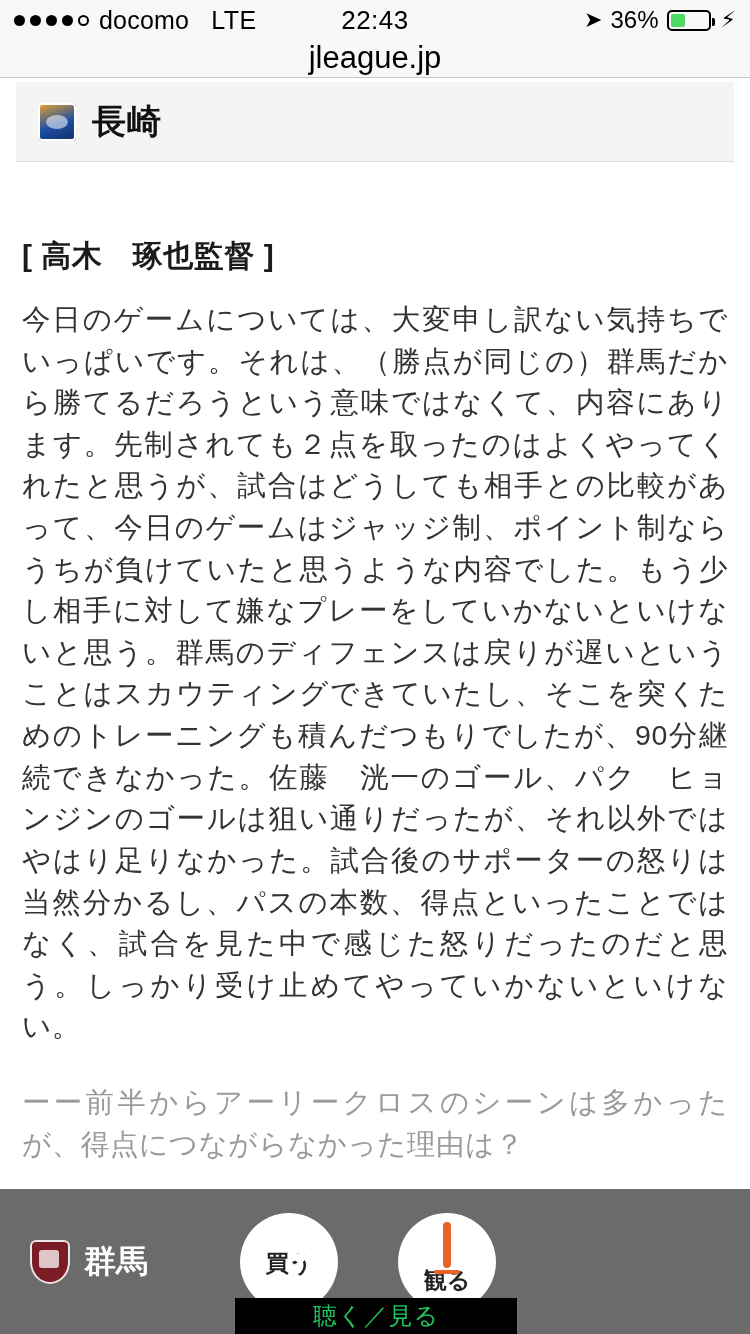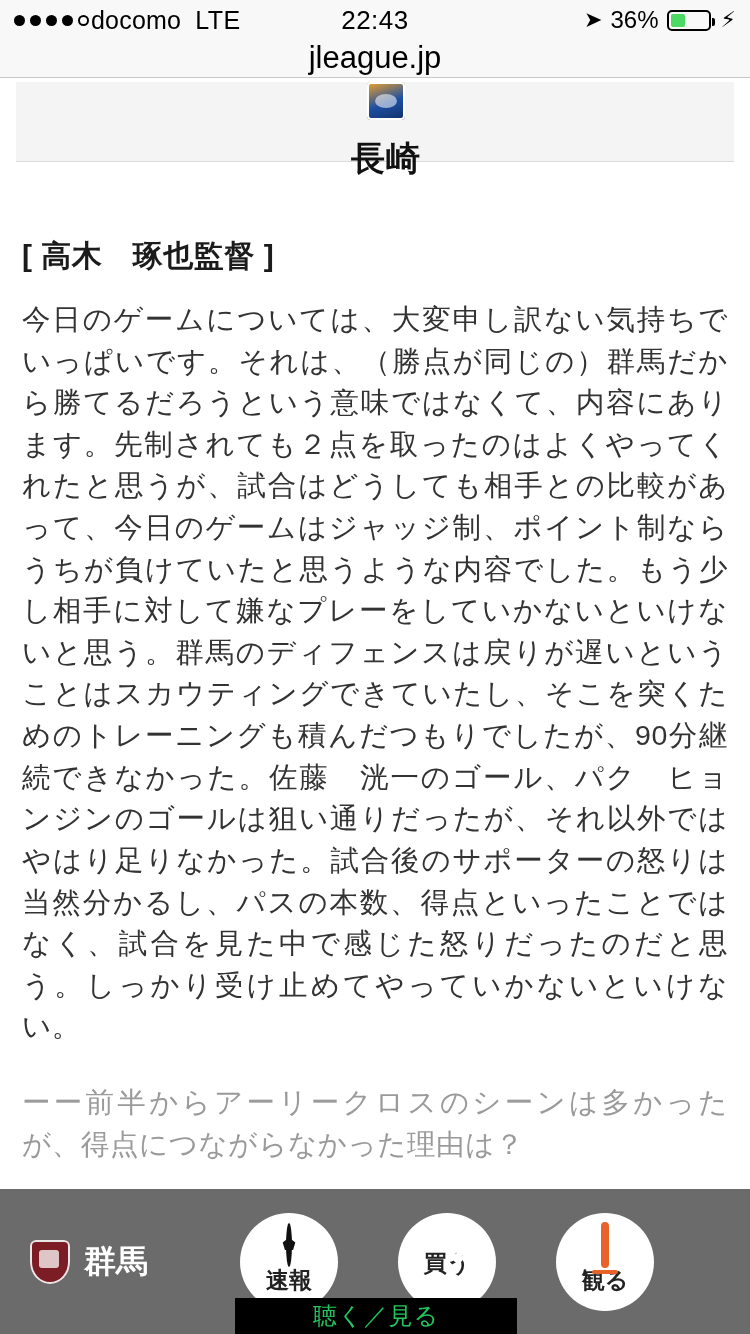--- a/index.html
+++ b/index.html
@@ -14,21 +14,21 @@
   
   .statusbar {
     height: 40px; width: 100%;
     background: #f8f8f8;
     display: flex; align-items: center;
     padding: 0 14px;
     font-size: 25px;
     color: #000;
     position: relative;
   }
-  .sb-left { display: flex; align-items: center; gap: 2px; }
+  .sb-left { display: flex; align-items: center; gap: 10px; }
   .signal-dots { display: flex; align-items: center; gap: 5px; }
   .signal-dots i {
     width: 11px; height: 11px; border-radius: 50%;
     background: #000; display: block;
   }
   .signal-dots i.empty { background: transparent; border: 2px solid #000; }
   .carrier { font-size: 25px; font-weight: 500; letter-spacing: 0.2px; }
   .network { font-size: 25px; margin-left: 12px; letter-spacing: 0.5px; }
   .sb-time {
     position: absolute; left: 0; right: 0; text-align: center;
@@ -72,21 +72,20 @@
   }
 
   .team-header {
     margin: 0 16px;
     height: 80px;
     background: #f4f4f4;
     border-bottom: 1px solid #dcdcdc;
     display: flex; align-items: center;
     padding-left: 22px;
     gap: 16px;
-    flex-direction: column;
   }
   .crest {
     width: 38px; height: 38px; border-radius: 4px;
     background: linear-gradient(160deg,#f5a623 0%,#1e4fa3 55%,#0f2f66 100%);
     position: relative; flex: 0 0 auto;
     box-shadow: inset 0 0 0 2px #ffffff;
   }
   .crest::after {
     content: ""; position: absolute; left: 8px; top: 12px;
     width: 22px; height: 14px; border-radius: 50%;
@@ -236,24 +235,20 @@
     </div>
   </div>
 
   <div class="bottombar">
     <div class="bb-team">
       <span class="crest2"></span>
       <span class="bb-team-name">群馬</span>
     </div>
     <div class="bb-actions">
       <div class="bb-btn">
-        <span class="glyph"><span class="ball"></span></span>
-        <span class="lbl">速報</span>
-      </div>
-      <div class="bb-btn">
         <span class="glyph"><span class="ticket"></span></span>
         <span class="lbl">買う</span>
       </div>
       <div class="bb-btn">
         <span class="glyph"><span class="tv"></span></span>
         <span class="lbl">観る</span>
       </div>
     </div>
     <div class="black-strip">
       <div class="strip-text">聴く／見る</div>

